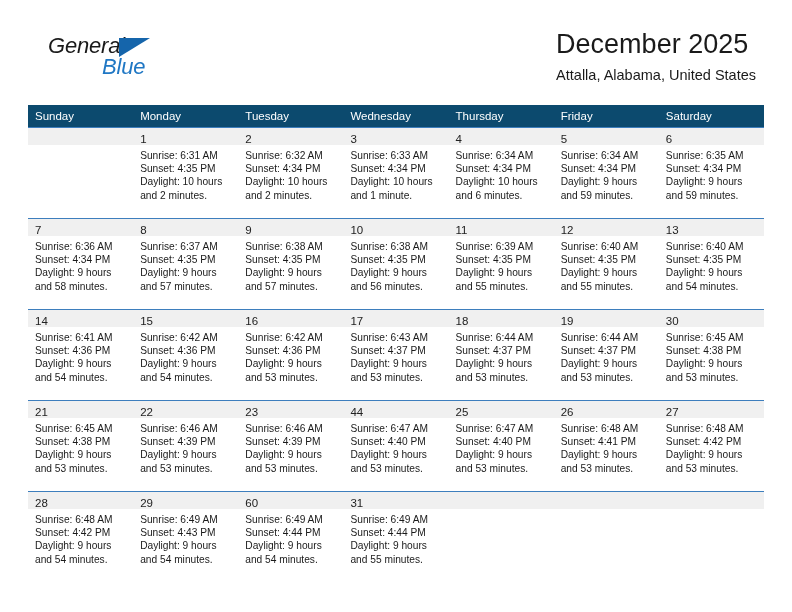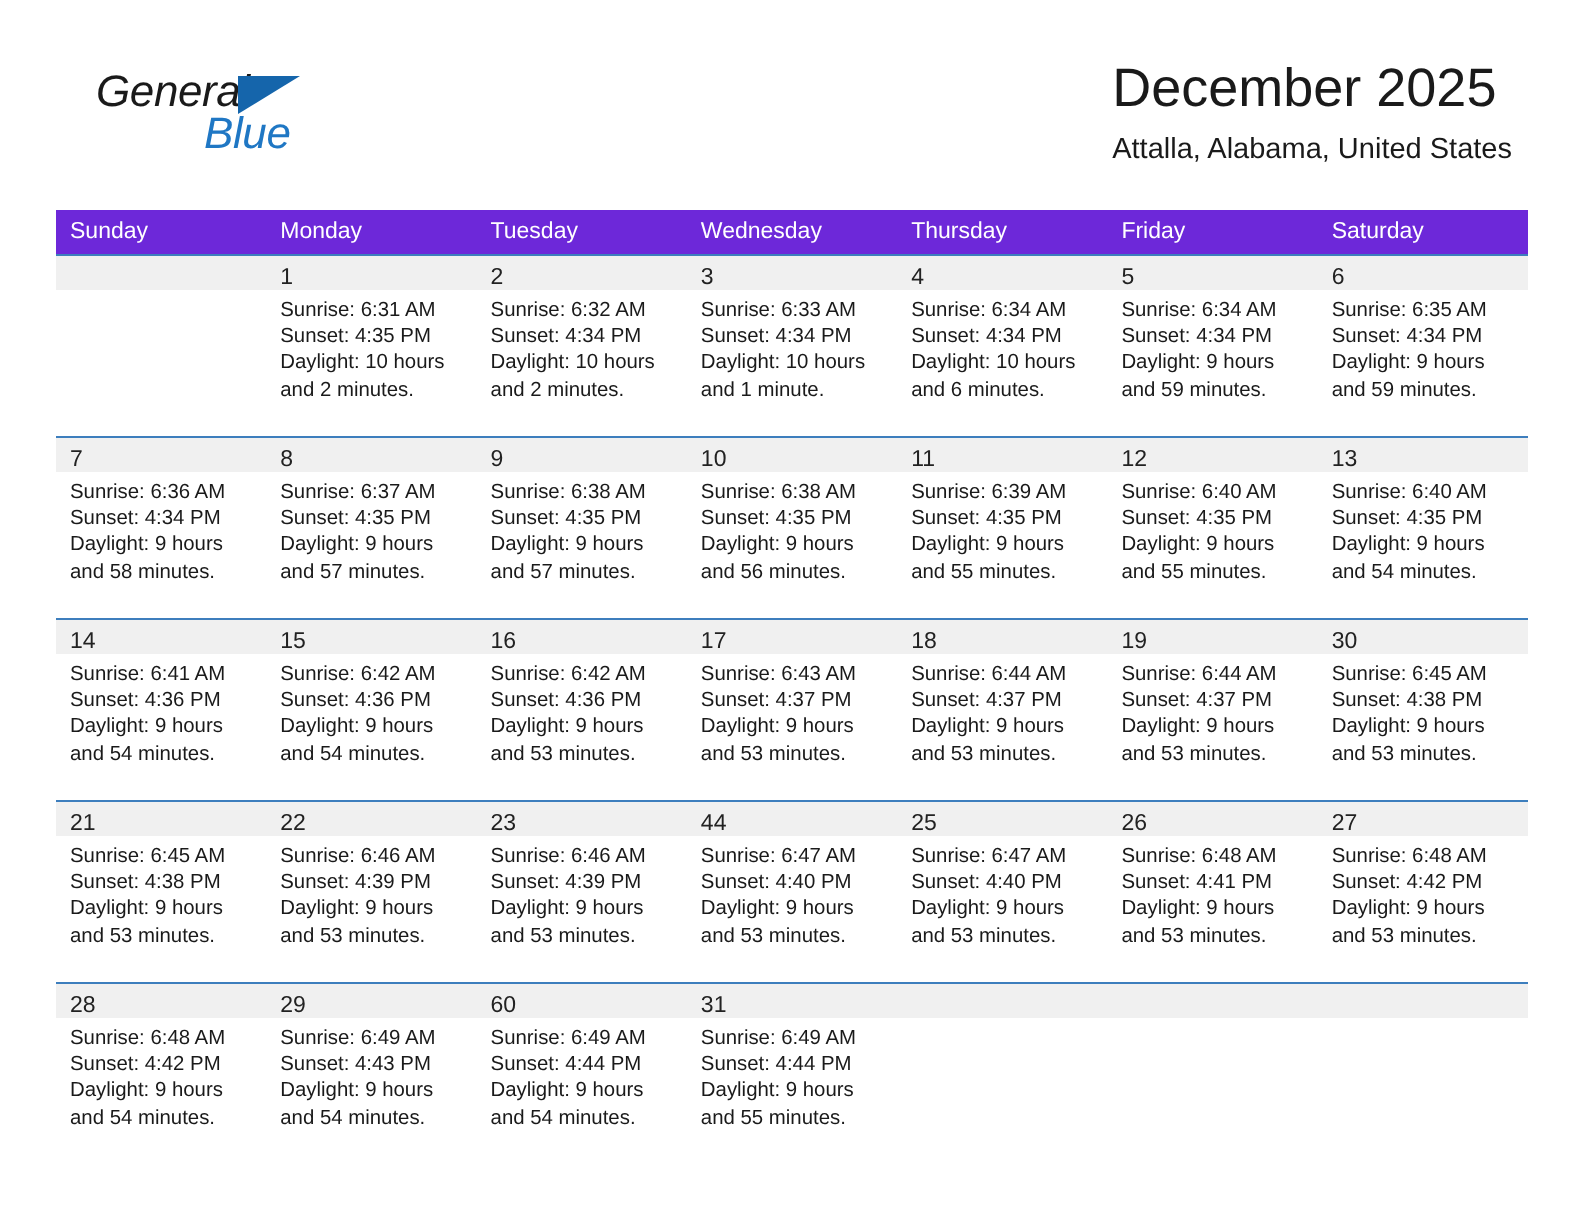--- a/index.html
+++ b/index.html
@@ -90,21 +90,21 @@
   
   .calendar {
     position: absolute;
     left: 28px;
     top: 105px;
     width: 736px;
     border-collapse: collapse;
     table-layout: fixed;
   }
   .calendar th {
-    background: #6d28d9;
+    background: #0c4a6e;
     color: #ffffff;
     font-weight: normal;
     font-size: 11.5px;
     text-align: left;
     padding: 5px 0 5px 7px;
     height: 19px;
     box-sizing: border-box;
     border: none;
   }
   .week-row {

